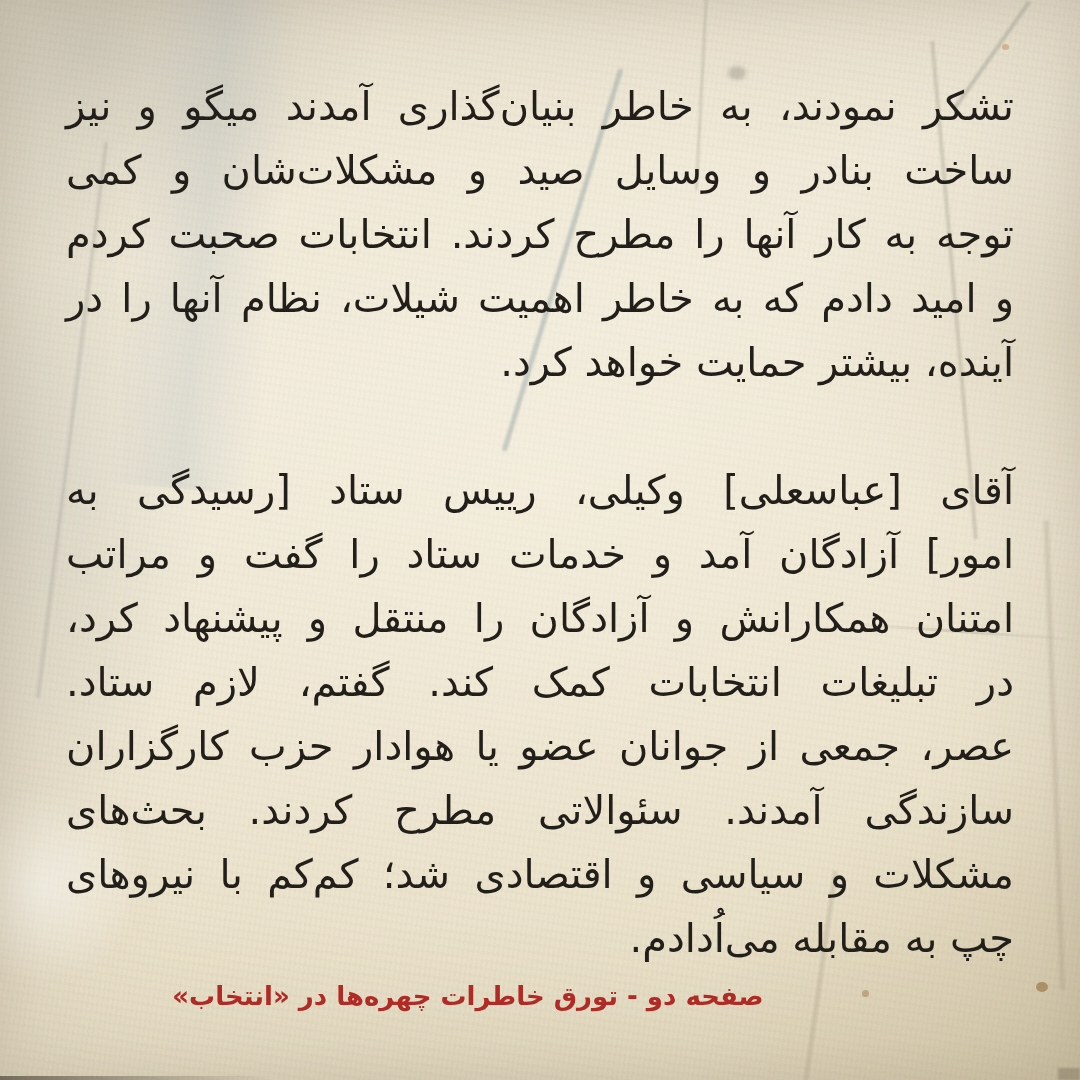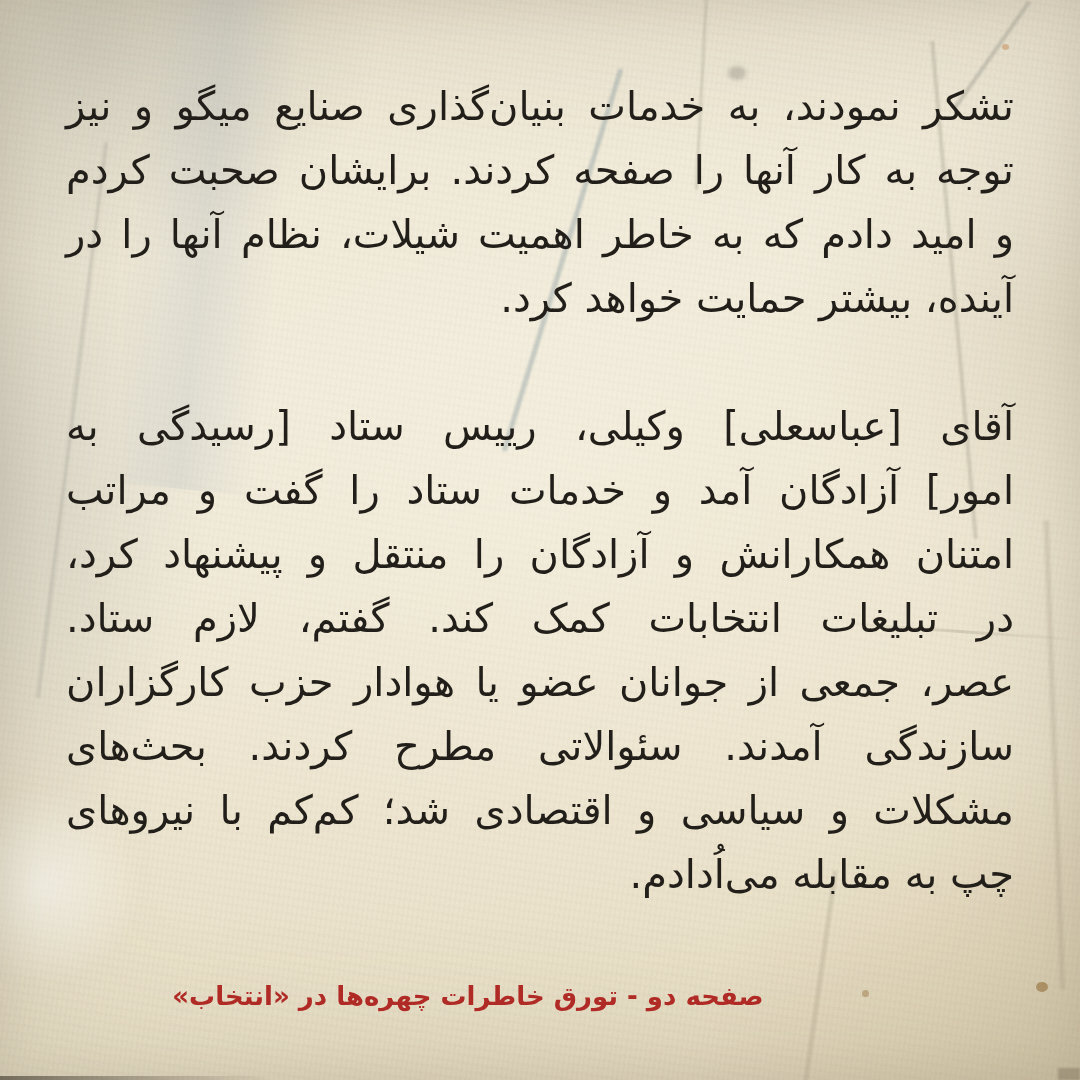--- a/index.html
+++ b/index.html
@@ -121,22 +121,23 @@
   <div class="crease s1"></div>
   <div class="crease s2"></div>
   <div class="crease s3"></div>
   <div class="crease s4"></div>
   <div class="crease edge-bottom"></div>
   <div class="crease corner-mark"></div>
 
   <main class="text-block" dir="rtl" lang="fa" style="color: rgb(34, 31, 26);">
 
     <p class="para">
-      <span class="line">تشکر نمودند، به خدمات بنیان‌گذاری صنایع میگو و نیز</span>
-      <span class="line">توجه به کار آنها را صفحه کردند. برایشان صحبت کردم</span>
+      <span class="line">تشکر نمودند، به خاطر بنیان‌گذاری آمدند میگو و نیز</span>
+      <span class="line">ساخت بنادر و وسایل صید و مشکلات‌شان و کمی</span>
+      <span class="line">توجه به کار آنها را مطرح کردند. انتخابات صحبت کردم</span>
       <span class="line">و امید دادم که به خاطر اهمیت شیلات، نظام آنها را در</span>
       <span class="line final">آینده، بیشتر حمایت خواهد کرد.</span>
     </p>
 
     <p class="para">
       <span class="line">آقای [عباسعلی] وکیلی، رییس ستاد [رسیدگی به</span>
       <span class="line">امور] آزادگان آمد و خدمات ستاد را گفت و مراتب</span>
       <span class="line">امتنان همکارانش و آزادگان را منتقل و پیشنهاد کرد،</span>
       <span class="line">در تبلیغات انتخابات کمک کند. گفتم، لازم ستاد.</span>
       <span class="line">عصر، جمعی از جوانان عضو یا هوادار حزب کارگزاران</span>

